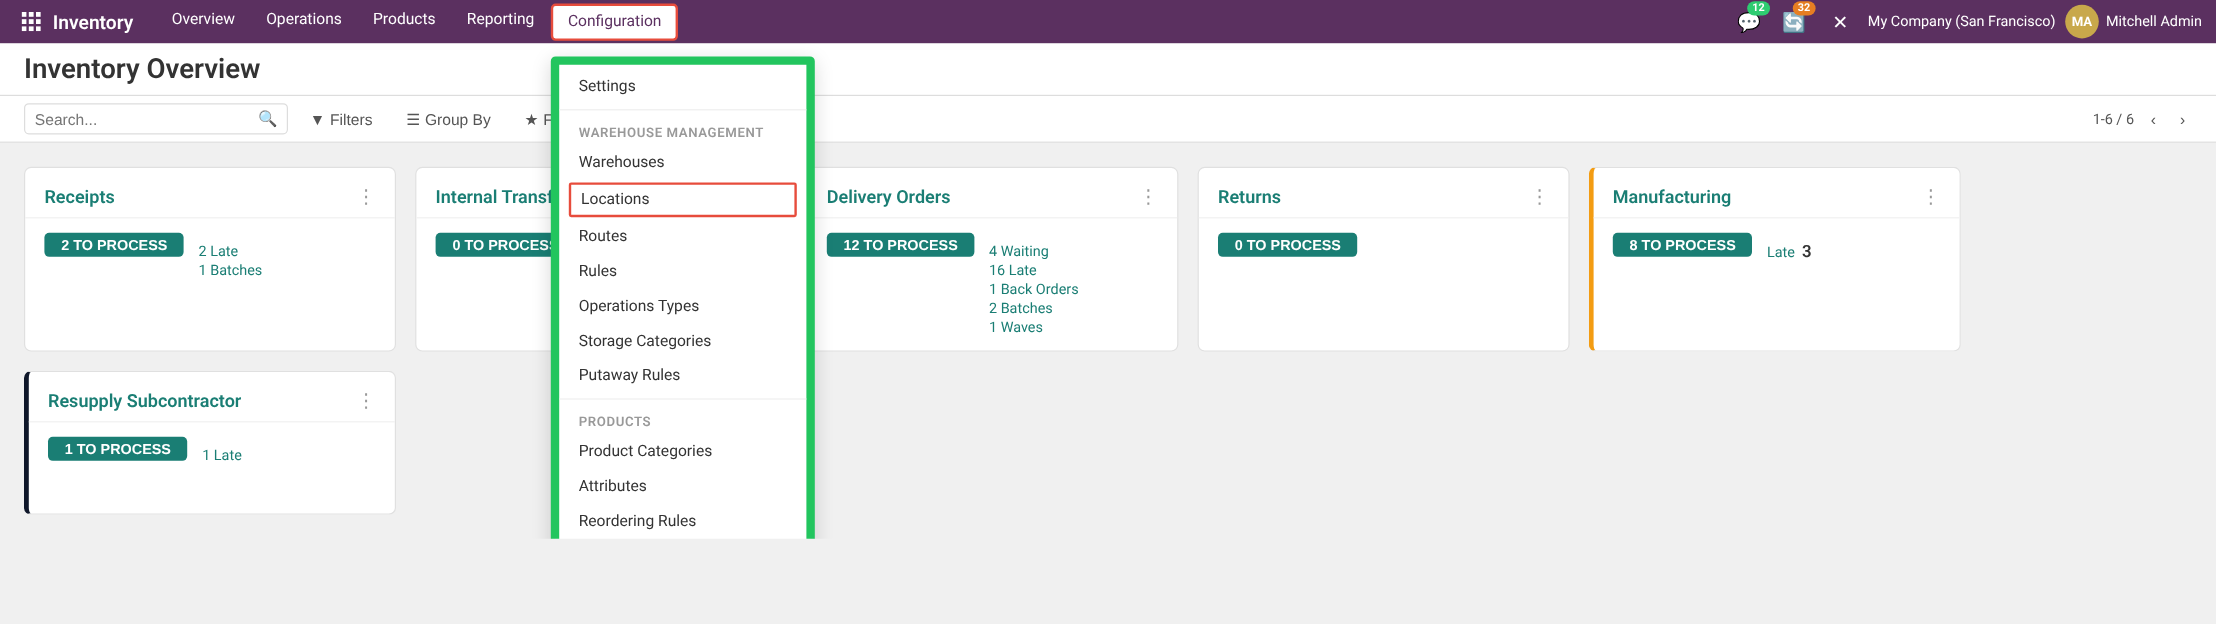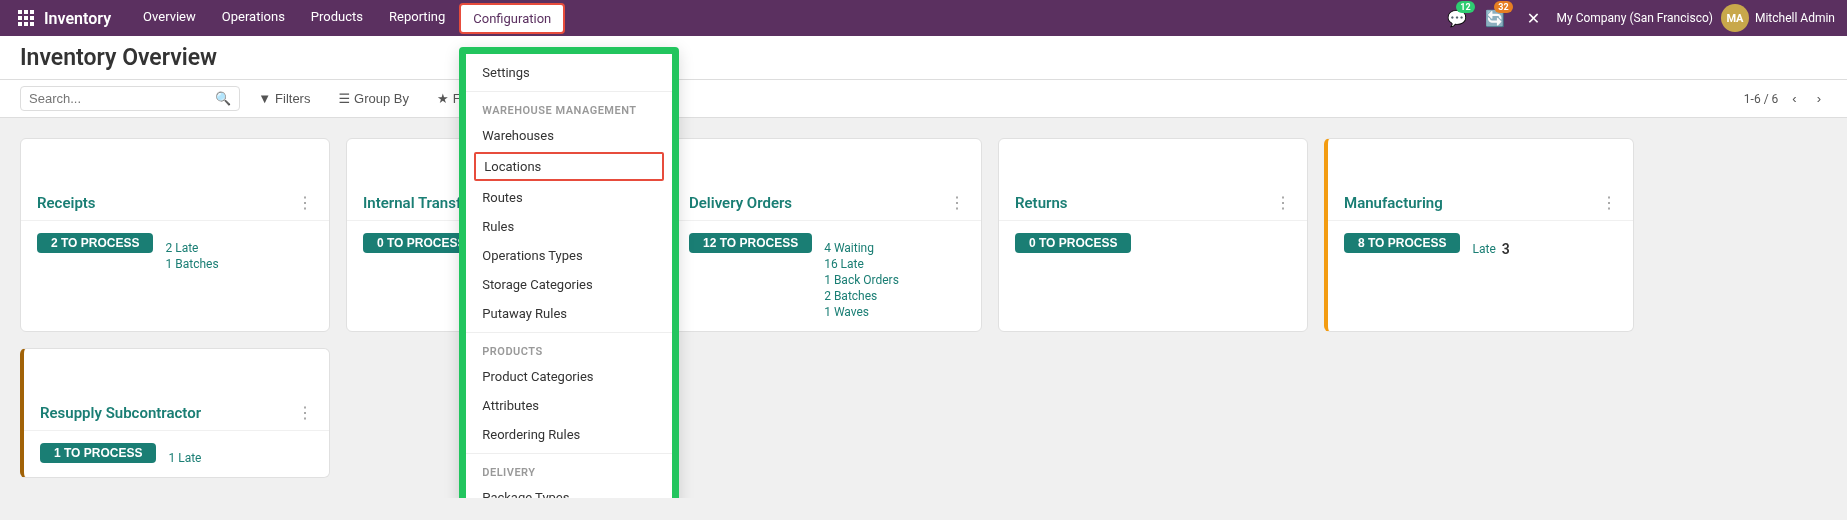--- a/index.html
+++ b/index.html
@@ -162,29 +162,28 @@
     
     .card {
       background: white;
       border-radius: 6px;
       border: 1px solid #e0e0e0;
       width: 310px;
       min-height: 120px;
       padding: 0;
       position: relative;
     }
-    .card.left-border-red { border-left: 4px solid #a16207; }
+    .card.left-border-red { border-left: 4px solid #0f172a; }
     .card.left-border-yellow { border-left: 4px solid #f39c12; }
     .card-header {
       display: flex;
       align-items: center;
       justify-content: space-between;
       padding: 14px 16px 8px;
       border-bottom: 1px solid #f0f0f0;
-      margin-top: 40px;
     }
     .card-title {
       font-size: 15px;
       font-weight: 600;
       color: #1a7e74;
     }
     .card-menu-icon { cursor: pointer; color: #999; font-size: 16px; }
     .card-body { padding: 12px 16px; }
     .card-btn {
       background: #1a7e74;

